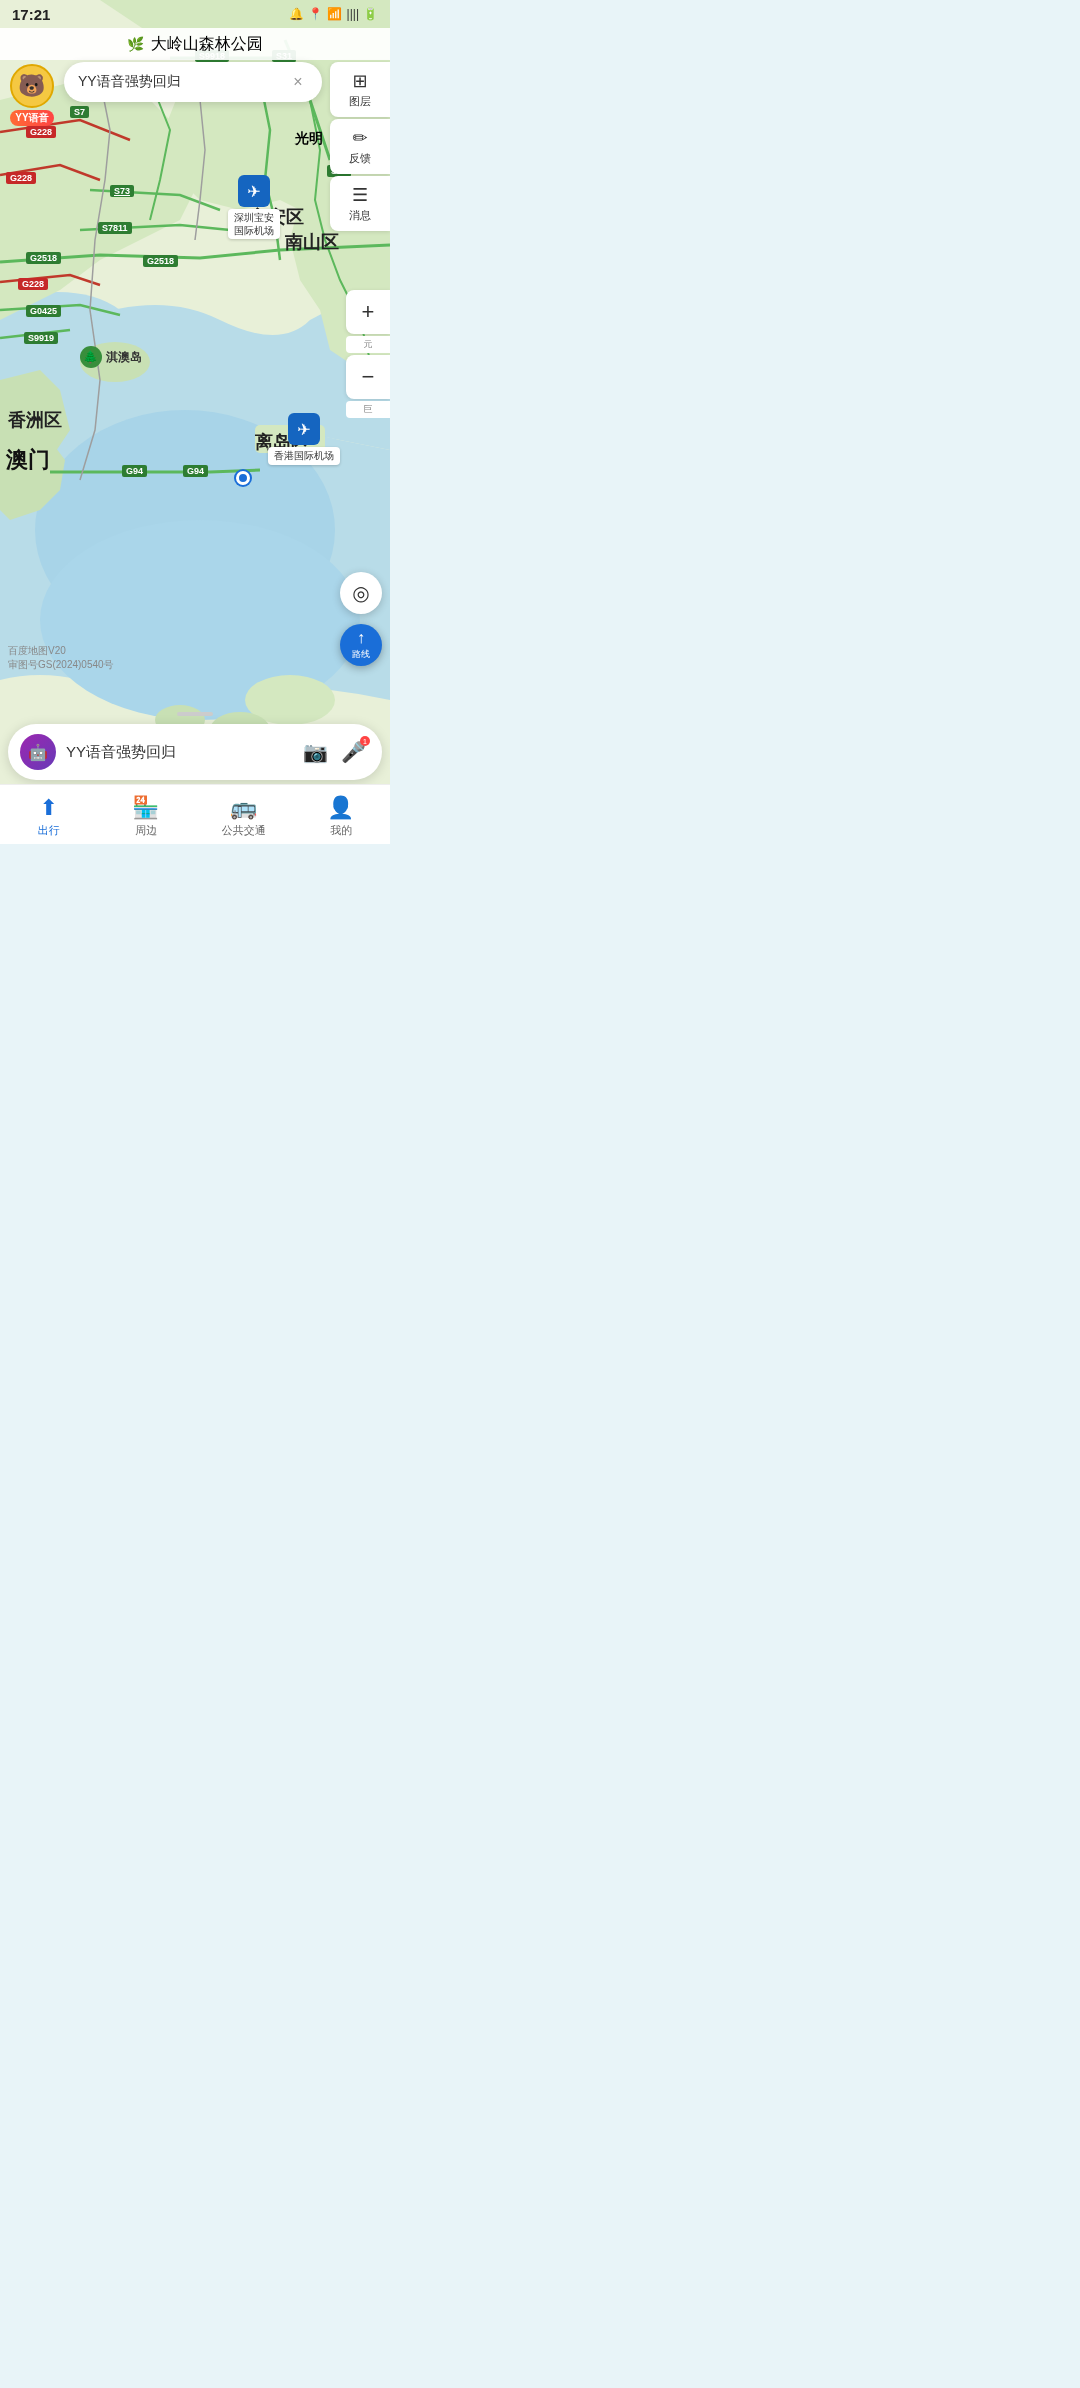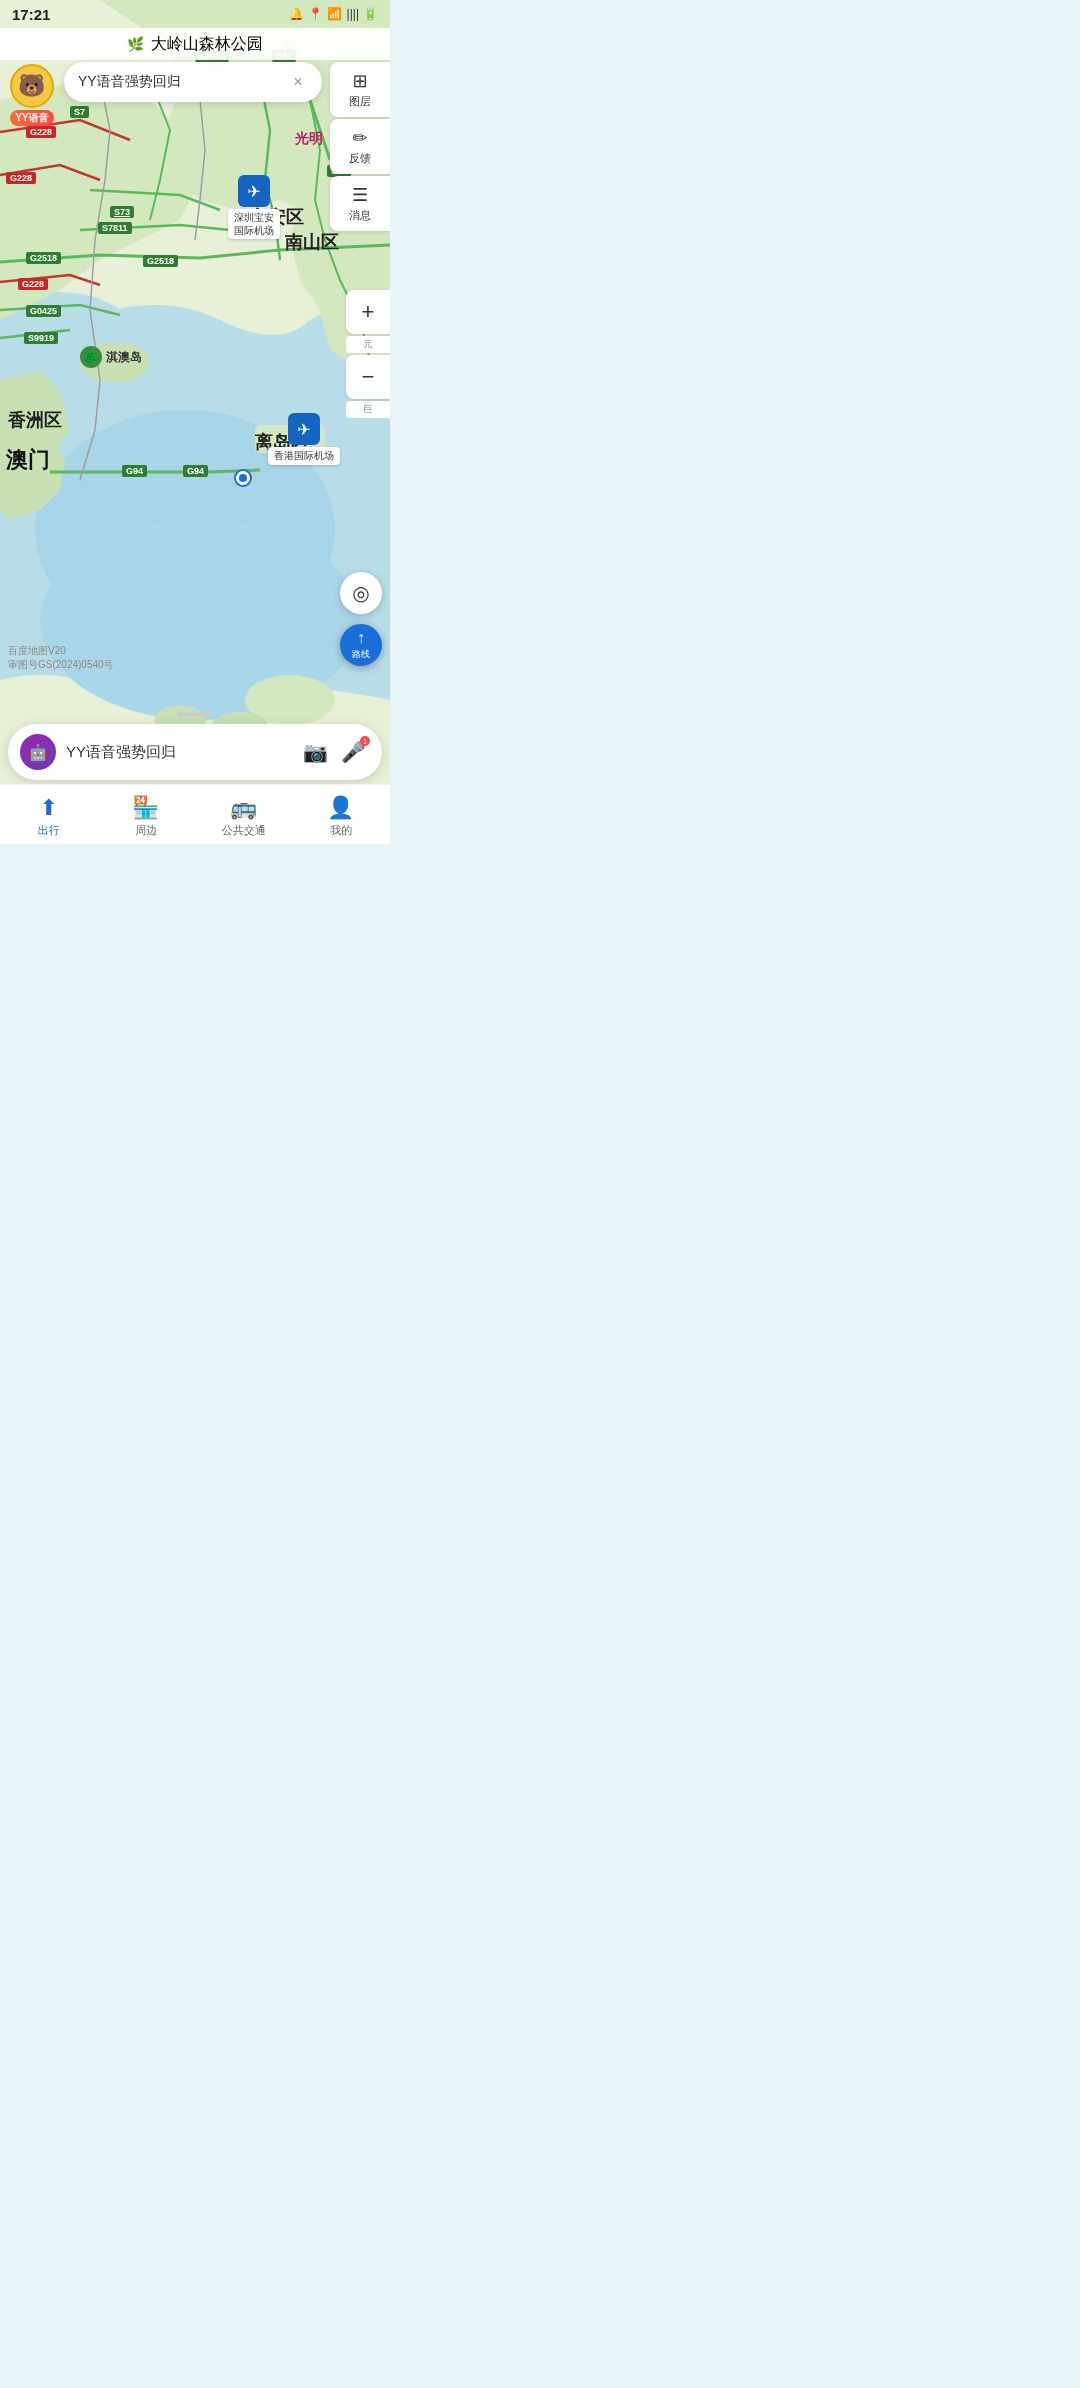--- a/index.html
+++ b/index.html
@@ -294,21 +294,21 @@
       color: #666;
     }
     .nav-item.active .nav-icon { color: #1a6ed8; }
     .nav-item.active .nav-label { color: #1a6ed8; }
 
     
     .map-label {
       position: absolute;
       font-size: 13px;
       font-weight: 600;
-      color: #be185d;
+      color: #000000;
       pointer-events: none;
       z-index: 10;
     }
     .map-label.large { font-size: 18px; font-weight: 700; color: #222; }
 
     
     .road-badge {
       position: absolute;
       border-radius: 2px;
       padding: 1px 4px;
@@ -496,21 +496,21 @@
 <div class="map-label large" style="top:230px; left:285px;">南山区</div>
 <div class="map-label large" style="top:408px; left:8px;">香洲区</div>
 <div class="map-label large" style="top:430px; left:255px;">离岛区</div>
 <div class="map-label" style="top:445px; left:6px; font-size:22px; font-weight:800; color:#111;">澳门</div>
 <div class="map-label" style="top:130px; left:295px; font-size:14px;">光明</div>
 
 <div class="road-badge green" style="top:50px; left:195px;">S9918</div>
 <div class="road-badge green" style="top:50px; left:272px;">S31</div>
 <div class="road-badge red" style="top:126px; left:26px;">G228</div>
 <div class="road-badge red" style="top:172px; left:6px;">G228</div>
-<div class="road-badge green" style="top:206px; left:110px;text-decoration:underline;">S73</div>
+<div class="road-badge green" style="top:185px; left:110px;text-decoration:underline;">S73</div>
 <div class="road-badge green" style="top:222px; left:98px;">S7811</div>
 <div class="road-badge green" style="top:252px; left:26px;">G2518</div>
 <div class="road-badge green" style="top:255px; left:143px;">G2518</div>
 <div class="road-badge red" style="top:278px; left:18px;">G228</div>
 <div class="road-badge green" style="top:305px; left:26px;">G0425</div>
 <div class="road-badge green" style="top:332px; left:24px;">S9919</div>
 <div class="road-badge green" style="top:165px; left:327px;">S31</div>
 <div class="road-badge green" style="top:465px; left:122px;">G94</div>
 <div class="road-badge green" style="top:465px; left:183px;">G94</div>
 <div class="road-badge green" style="top:106px; left:70px;">S7</div>

